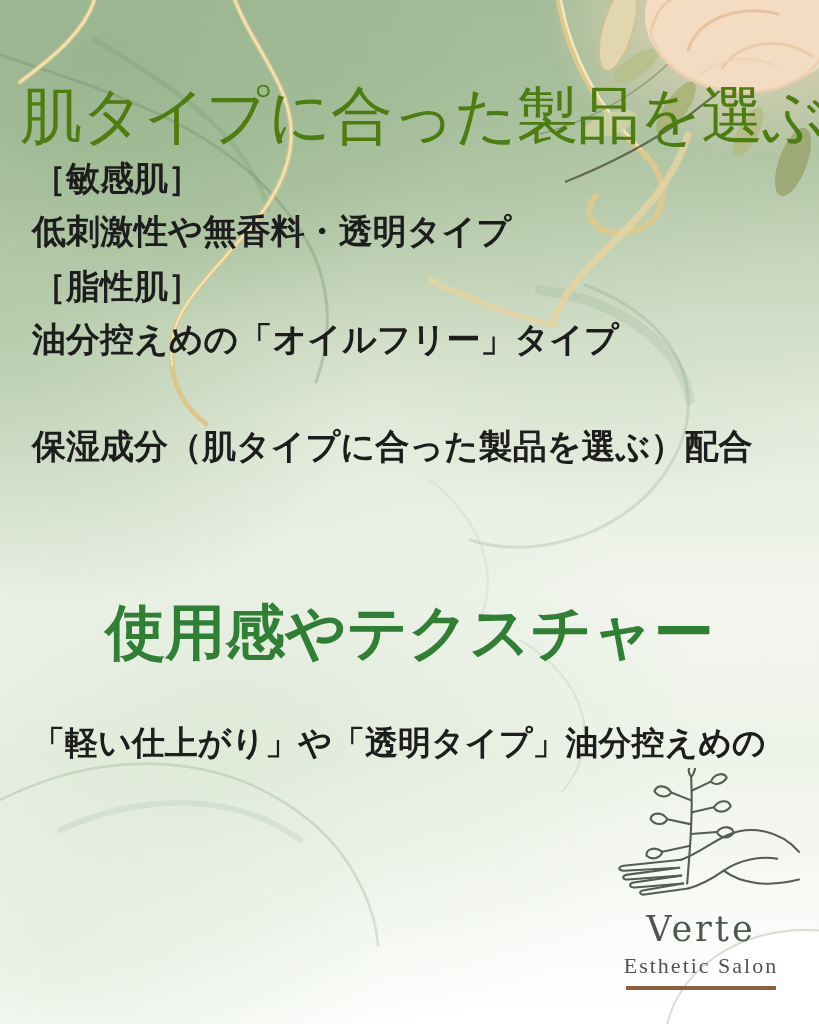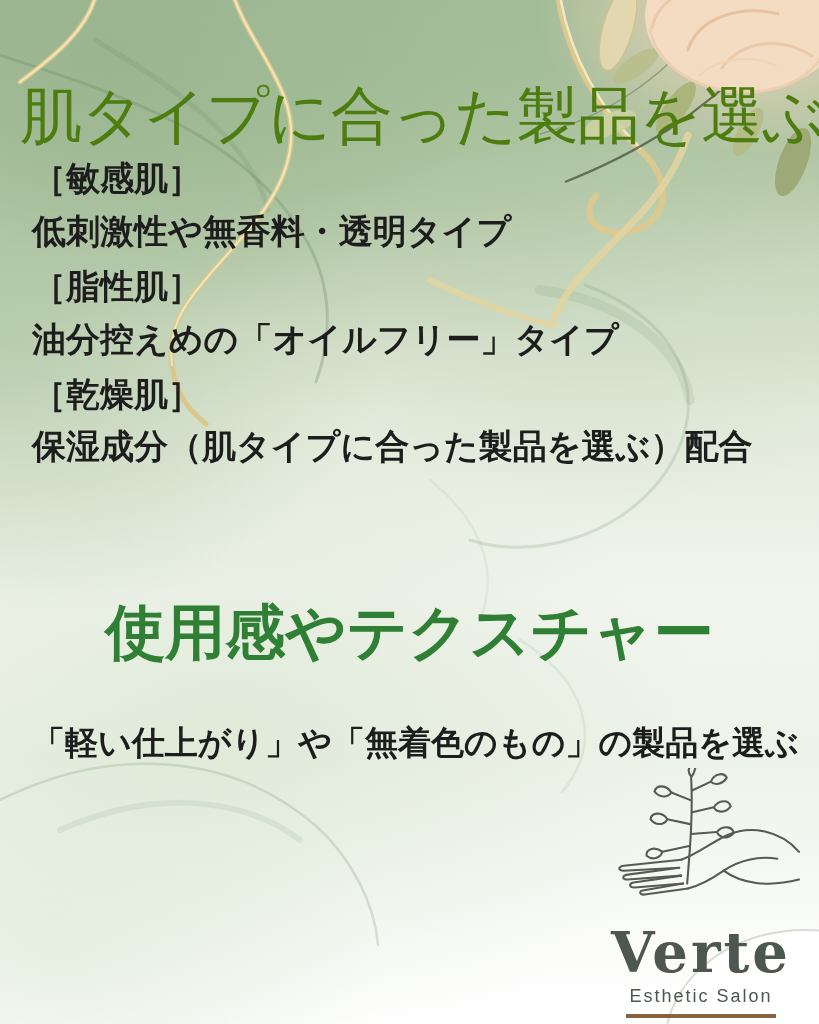--- a/index.html
+++ b/index.html
@@ -39,26 +39,26 @@
     text-align:center;font-size:60px;font-weight:600;
     color:#2f7f34;letter-spacing:0;white-space:nowrap;
   }
   .s2line{font-size:33px;}
   
   .logo{
     position:absolute;left:601px;top:768px;width:200px;
     text-align:center;color:#4e574f;
   }
   .logo-name{
-    font-size:56px;font-weight:700;letter-spacing:3px;
-    line-height:1;margin-top:12px;
+    font-size:35px;font-weight:400;letter-spacing:3px;
+    line-height:1;margin-top:0;
   }
   .logo-tagline{
-    font-family:Liberation Sans, sans-serif;
-    font-size:18px;font-weight:400;letter-spacing:2px;margin-top:6px;
+    font-family:Liberation Serif, serif;
+    font-size:22px;font-weight:400;letter-spacing:2px;margin-top:6px;
   }
   .logo-rule{width:150px;height:4px;background:#8b6240;margin:7px auto 0;}
 </style>
 </head>
 <body>
 
 <div class="poster">
 
   <div class="bg-base"></div>
 
@@ -110,26 +110,25 @@
   </svg>
 
   <div class="h1">肌タイプに合った製品を選ぶ</div>
 
   <div class="bodyline" style="top:156px">［敏感肌］</div>
   <div class="bodyline" style="top:209px">低刺激性や無香料・透明タイプ</div>
 
   <div class="bodyline" style="top:264px">［脂性肌］</div>
   <div class="bodyline" style="top:317px">油分控えめの「オイルフリー」タイプ</div>
 
-  <div class="bodyline" style="top:372px">［乾燥肌］</div>
   <div class="bodyline" style="top:424px">保湿成分（肌タイプに合った製品を選ぶ）配合</div>
 
   <div class="h2">使用感やテクスチャー</div>
 
-  <div class="bodyline s2line" style="top:721px">「軽い仕上がり」や「無着色のもの」の製品を選ぶ</div>
+  <div class="bodyline s2line" style="top:721px">「軽い仕上がり」や「透明タイプ」油分控えめの</div>
 
   <div class="logo">
     <svg width="198" height="140" viewBox="0 0 200 140">
       <g fill="none" stroke="#555c51" stroke-width="2.1" stroke-linecap="round" stroke-linejoin="round">
 
         <path d="M86,116 C89,80 92,45 90,8"></path>
 
         <path d="M90,8 C86,0 92,-6 96,-1 C94,5 91,8 90,8 Z" transform="rotate(-10 90 8)"></path>
         <path d="M91,22 L110,13"></path>  
           <path d="M110,13 C113,5 123,3 126,9 C122,16 113,17 110,13 Z"></path>

